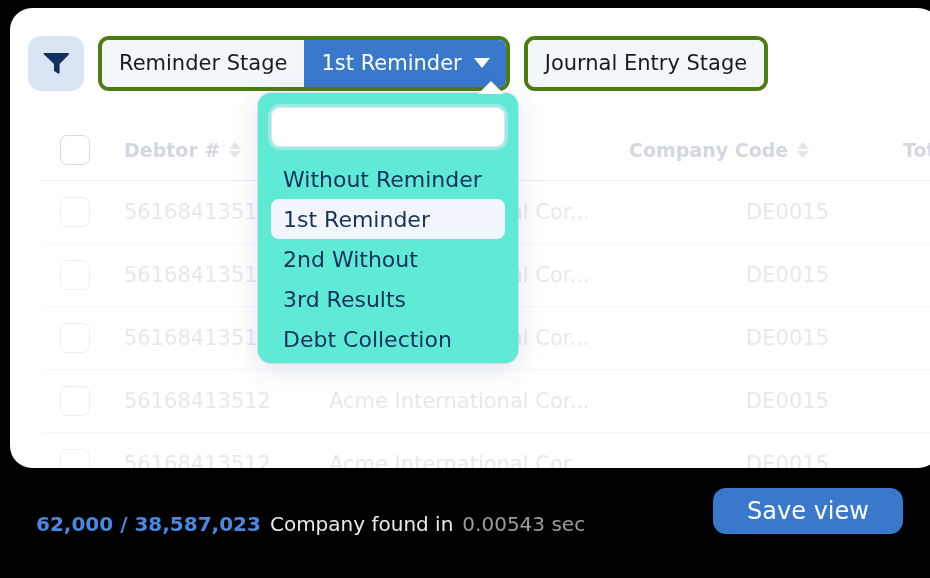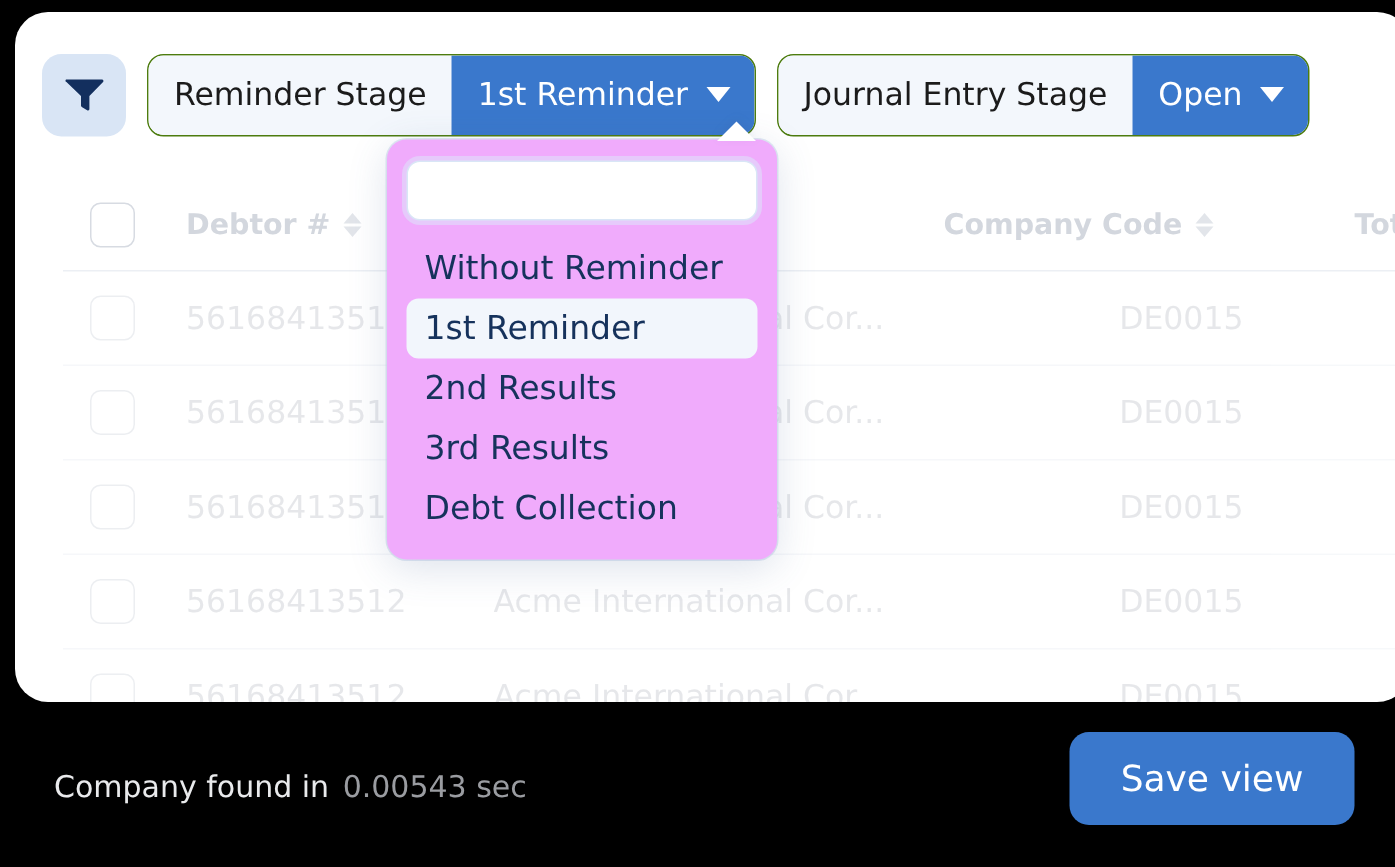--- a/index.html
+++ b/index.html
@@ -60,21 +60,21 @@
     flex: none;
   }
   .filter-icon-btn svg { display: block; }
 
   .filter-pill {
     display: flex;
     align-items: stretch;
     height: 55px;
     border-radius: 11px;
     overflow: hidden;
-    border: 1px solid #4d7c0f;
+    border: 4px solid #4d7c0f;
     box-sizing: border-box;
     flex: none;
   }
   .pill-label {
     background: #f3f7fc;
     color: #1b1b1b;
     font-size: 21px;
     display: flex;
     align-items: center;
     padding: 0 17px;
@@ -175,24 +175,24 @@
     border-right: 13px solid transparent;
     border-bottom: 13px solid #ffffff;
     z-index: 31;
     filter: drop-shadow(0 -2px 3px rgba(60,90,140,.10));
   }
   .dropdown {
     position: absolute;
     left: 258px;
     top: 93px;
     width: 260px;
-    background: #f0abfc;
+    background: #5eead4;
     border-radius: 13px;
     box-shadow: 0 6px 26px rgba(70,100,150,.18), 0 0 0 1px rgba(200,215,235,.55);
-    padding: 14px 13px 14px;
+    padding: 14px 13px 4px;
     box-sizing: border-box;
     z-index: 30;
   }
   .dd-search {
     width: 100%;
     height: 40px;
     border-radius: 9px;
     border: 1px solid #d9e6f6;
     box-sizing: border-box;
     font-size: 19px;
@@ -237,21 +237,21 @@
   }
   .res-count { color: #4a87de; font-weight: bold; }
   .res-text  { color: #e9eaec; }
   .res-time  { color: #9a9ca1; }
 
   .save-btn {
     position: absolute;
     left: 713px;
     top: 488px;
     width: 190px;
-    height: 62px;
+    height: 46px;
     border-radius: 13px;
     background: #3a78cc;
     color: #ffffff;
     font-size: 24px;
     border: none;
     cursor: pointer;
     font-family: "DejaVu Sans", sans-serif;
   }
 </style>
 </head>
@@ -275,24 +275,20 @@
         <div class="filter-pill">
           <span class="pill-label">Reminder Stage</span>
           <span class="pill-value">
             <span>1st Reminder</span>
             <span class="caret-down"></span>
           </span>
         </div>
 
         <div class="filter-pill">
           <span class="pill-label">Journal Entry Stage</span>
-          <span class="pill-value">
-            <span>Open</span>
-            <span class="caret-down"></span>
-          </span>
         </div>
       </div>
 
       <div class="table-wrap">
 
         <div class="t-head">
           <div class="c-check">
             <span class="chk"></span>
           </div>
           <div class="c-debtor">
@@ -374,27 +370,28 @@
       </div>
     </div>
   </div>
 
   <div class="dd-pointer"></div>
   <div class="dropdown">
     <input class="dd-search" type="text" placeholder="" style="">
     <div class="dd-list">
       <div class="dd-item">Without Reminder</div>
       <div class="dd-item sel">1st Reminder</div>
-      <div class="dd-item">2nd Results</div>
+      <div class="dd-item">2nd Without</div>
       <div class="dd-item">3rd Results</div>
       <div class="dd-item">Debt Collection</div>
     </div>
   </div>
 
   <div class="bottom">
     <div class="results">
+      <span class="res-count">62,000 / 38,587,023</span>
       <span class="res-text">Company found in</span>
       <span class="res-time">0.00543 sec</span>
     </div>
   </div>
   <button class="save-btn">Save view</button>
 
 </div>
 
 </body></html>

